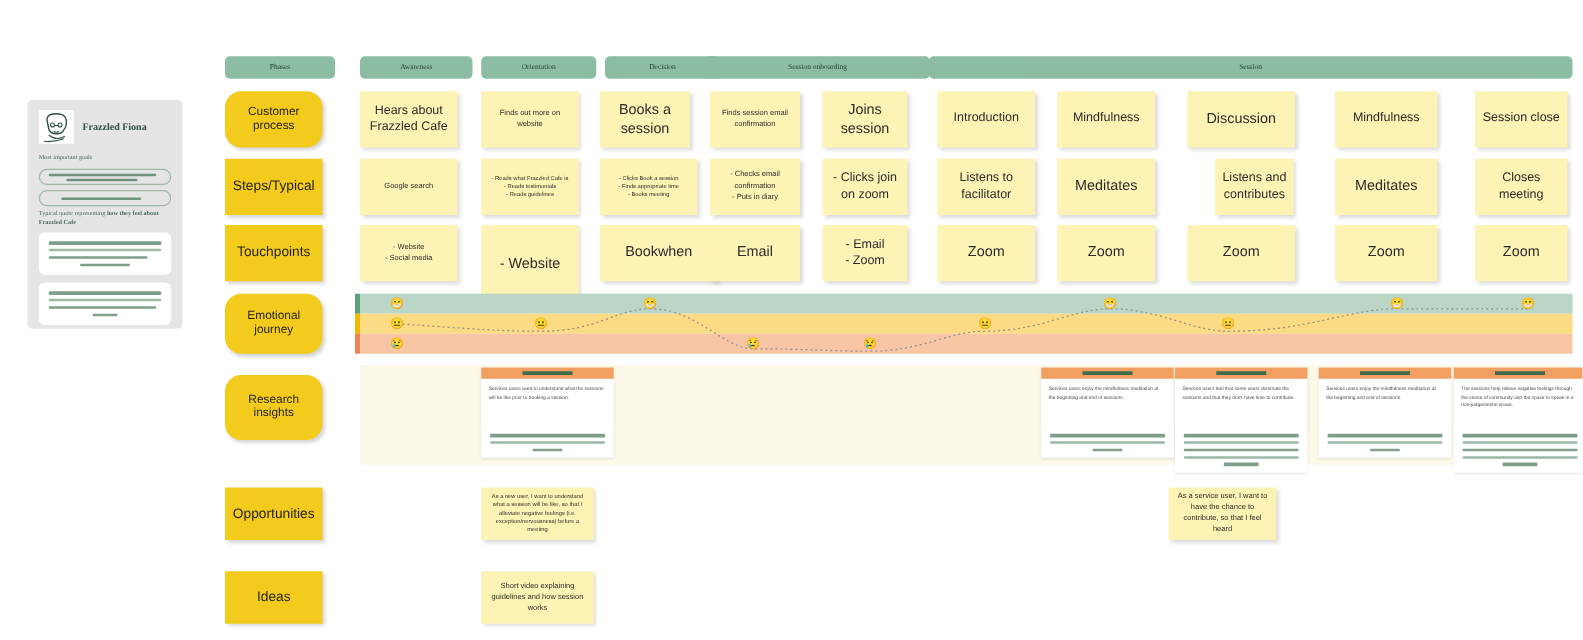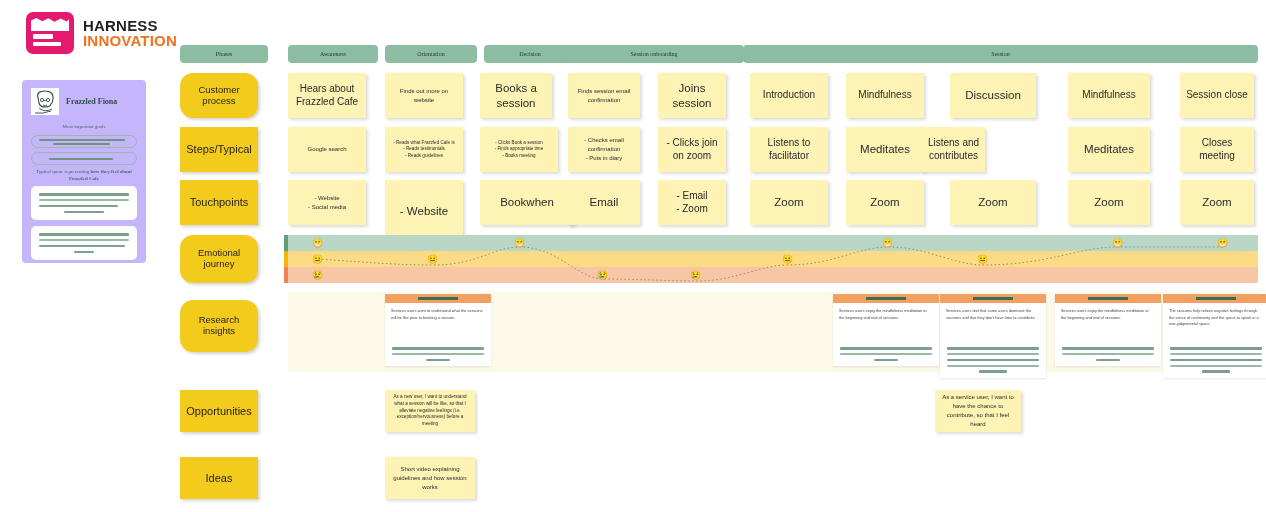--- a/index.html
+++ b/index.html
@@ -19,21 +19,21 @@
   }
   .logo-tile .lg1 { position:absolute; left:5px; top:6px; width:38px; height:13px; background:#fff;
       clip-path: polygon(0 20%,14% 0,30% 25%,46% 2%,62% 28%,78% 4%,94% 26%,100% 10%,100% 100%,0 100%); }
   .logo-tile .lg2 { position:absolute; left:7px; top:22px; width:20px; height:5px; background:#fff; border-radius:1px; }
   .logo-tile .lg3 { position:absolute; left:7px; top:30px; width:28px; height:4px; background:#fff; border-radius:1px; }
   .brand-text { line-height: 1.02; }
   .brand-l1 { font-size: 15px; font-weight: bold; color: #231f20; letter-spacing: .2px; }
   .brand-l2 { font-size: 15px; font-weight: bold; color: #f2711c; letter-spacing: .2px; }
 
   
-  .side-panel { position: absolute; background: #c4b5fd; border-radius: 4px; text-align: center; }
+  .side-panel { position: absolute; background: #e5e5e5; border-radius: 4px; }
   .persona-panel { left: 22px; top: 80px; width: 124px; height: 183px; padding: 8px 9px; }
   .persona-head { display: flex; align-items: center; gap: 7px; margin-bottom: 9px; }
   .persona-avatar { width: 28px; height: 27px; flex: none; position: relative; background: #fff; }
   .persona-name { font-family: "Liberation Serif", serif; font-size: 8px; color: #2f4f40; font-weight: 600; }
   .panel-label { font-family: "Liberation Serif", serif; font-size: 5px; color: #4a6b58; margin: 3px 0 4px; line-height: 1.35; }
   .panel-label b { font-weight: 700; }
   .pill-box { border: 1px solid #9cb7a6; border-radius: 9px; height: 13px; margin-bottom: 4px; position: relative; }
   .pill-box i { position: absolute; left: 7%; top: 3px; height: 2.5px; background: #6f947f; display: block; border-radius: 1px; }
   .white-card { background: #fff; border-radius: 5px; padding: 7px 8px; margin-bottom: 6px; }
   .line { height: 2.5px; background: #7d9f8c; border-radius: 1px; margin-bottom: 3.5px; }
@@ -94,31 +94,20 @@
   }
   .ri-foot { background: #fff; padding: 4px 7px 5px; }
 
   .bg-research { position: absolute; background: #fdf9e9; }
 </style>
 </head>
 <body>
 
 <div id="root">
 
-  <div class="brand">
-    <div class="logo-tile">
-      <span class="lg1"></span>
-        <span class="lg2"></span>
-        <span class="lg3"></span>
-    </div>
-    <div class="brand-text">
-      <div class="brand-l1">HARNESS</div>
-      <div class="brand-l2">INNOVATION</div>
-    </div>
-  </div>
 
   <div class="side-panel persona-panel">
     <div class="persona-head">
       <div class="persona-avatar">
         <svg viewBox="0 0 28 27" width="28" height="27">
           <path d="M7 10 q-2-7 7-7 q9 0 8 8 q0 3-2 5 q-1 3-6 3 q-5 0-6-4 z" fill="none" stroke="#2f4f40" stroke-width="1.1"></path>
           <circle cx="11" cy="12" r="1.6" fill="none" stroke="#2f4f40" stroke-width=".9"></circle>
           <circle cx="17" cy="12" r="1.6" fill="none" stroke="#2f4f40" stroke-width=".9"></circle>
           <path d="M12.6 12.4 h2.8" stroke="#2f4f40" stroke-width=".8"></path>
           <path d="M12 17 q2 1.6 4 0" stroke="#2f4f40" stroke-width=".9" fill="none"></path>
@@ -190,21 +179,21 @@
 - Reads testimonials
 - Reads guidelines</div>
         <div class="sticky tiny" style="left: 300px; width: 78px; top: 82px; height: 45px; white-space: pre-line;">- Clicks Book a session
 - Finds appropriate time
 - Books meeting</div>
         <div class="sticky small" style="left: 388px; width: 72px; top: 82px; height: 45px; white-space: pre-line;">- Checks email confirmation
 - Puts in diary</div>
         <div class="sticky mid" style="left: 478px; width: 68px; top: 82px; height: 45px; white-space: pre-line;">- Clicks join on zoom</div>
         <div class="sticky mid" style="left: 570px; width: 78px; top: 82px; height: 45px; white-space: pre-line;">Listens to facilitator</div>
         <div class="sticky big" style="left: 666px; width: 78px; top: 82px; height: 45px; white-space: pre-line;">Meditates</div>
-        <div class="sticky mid" style="left: 742px; width: 63px; top: 82px; height: 45px; white-space: pre-line;">Listens and contributes</div>
+        <div class="sticky mid" style="left: 792px; width: 63px; top: 82px; height: 45px; white-space: pre-line;">Listens and contributes</div>
         <div class="sticky big" style="left: 888px; width: 82px; top: 82px; height: 45px; white-space: pre-line;">Meditates</div>
         <div class="sticky mid" style="left: 1000px; width: 74px; top: 82px; height: 45px; white-space: pre-line;">Closes meeting</div>
         <div class="sticky small" style="left: 108px; width: 78px; top: 135px; height: 45px; white-space: pre-line;">- Website
 - Social media</div>
         <div class="sticky big" style="left: 205px; width: 78px; top: 135px; height: 63px; white-space: pre-line;">- Website</div>
         <div class="sticky big" style="left: 300px; width: 94px; top: 135px; height: 45px; white-space: pre-line;">Bookwhen</div>
         <div class="sticky big" style="left: 388px; width: 72px; top: 135px; height: 45px; white-space: pre-line;">Email</div>
         <div class="sticky mid" style="left: 478px; width: 68px; top: 135px; height: 45px; white-space: pre-line;">- Email
 - Zoom</div>
         <div class="sticky big" style="left: 570px; width: 78px; top: 135px; height: 45px; white-space: pre-line;">Zoom</div>

